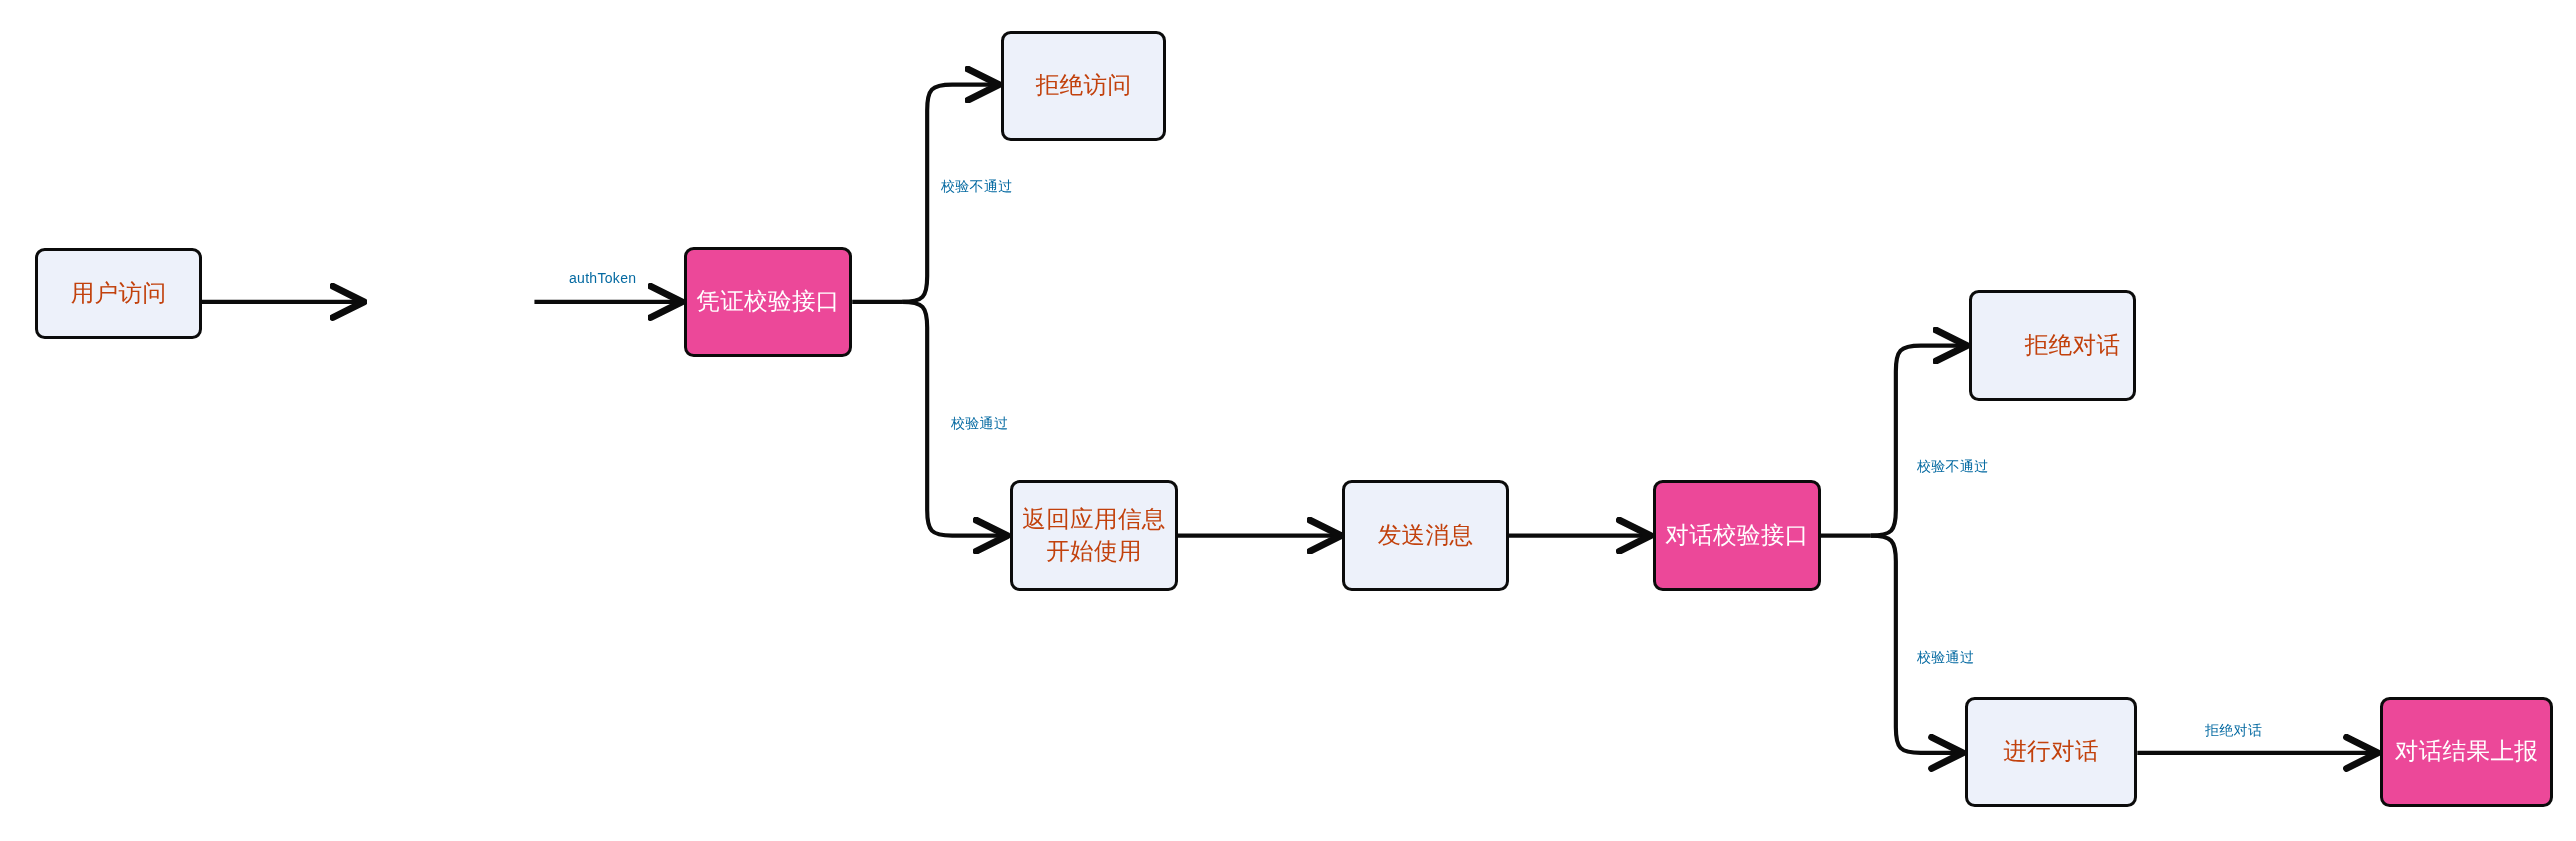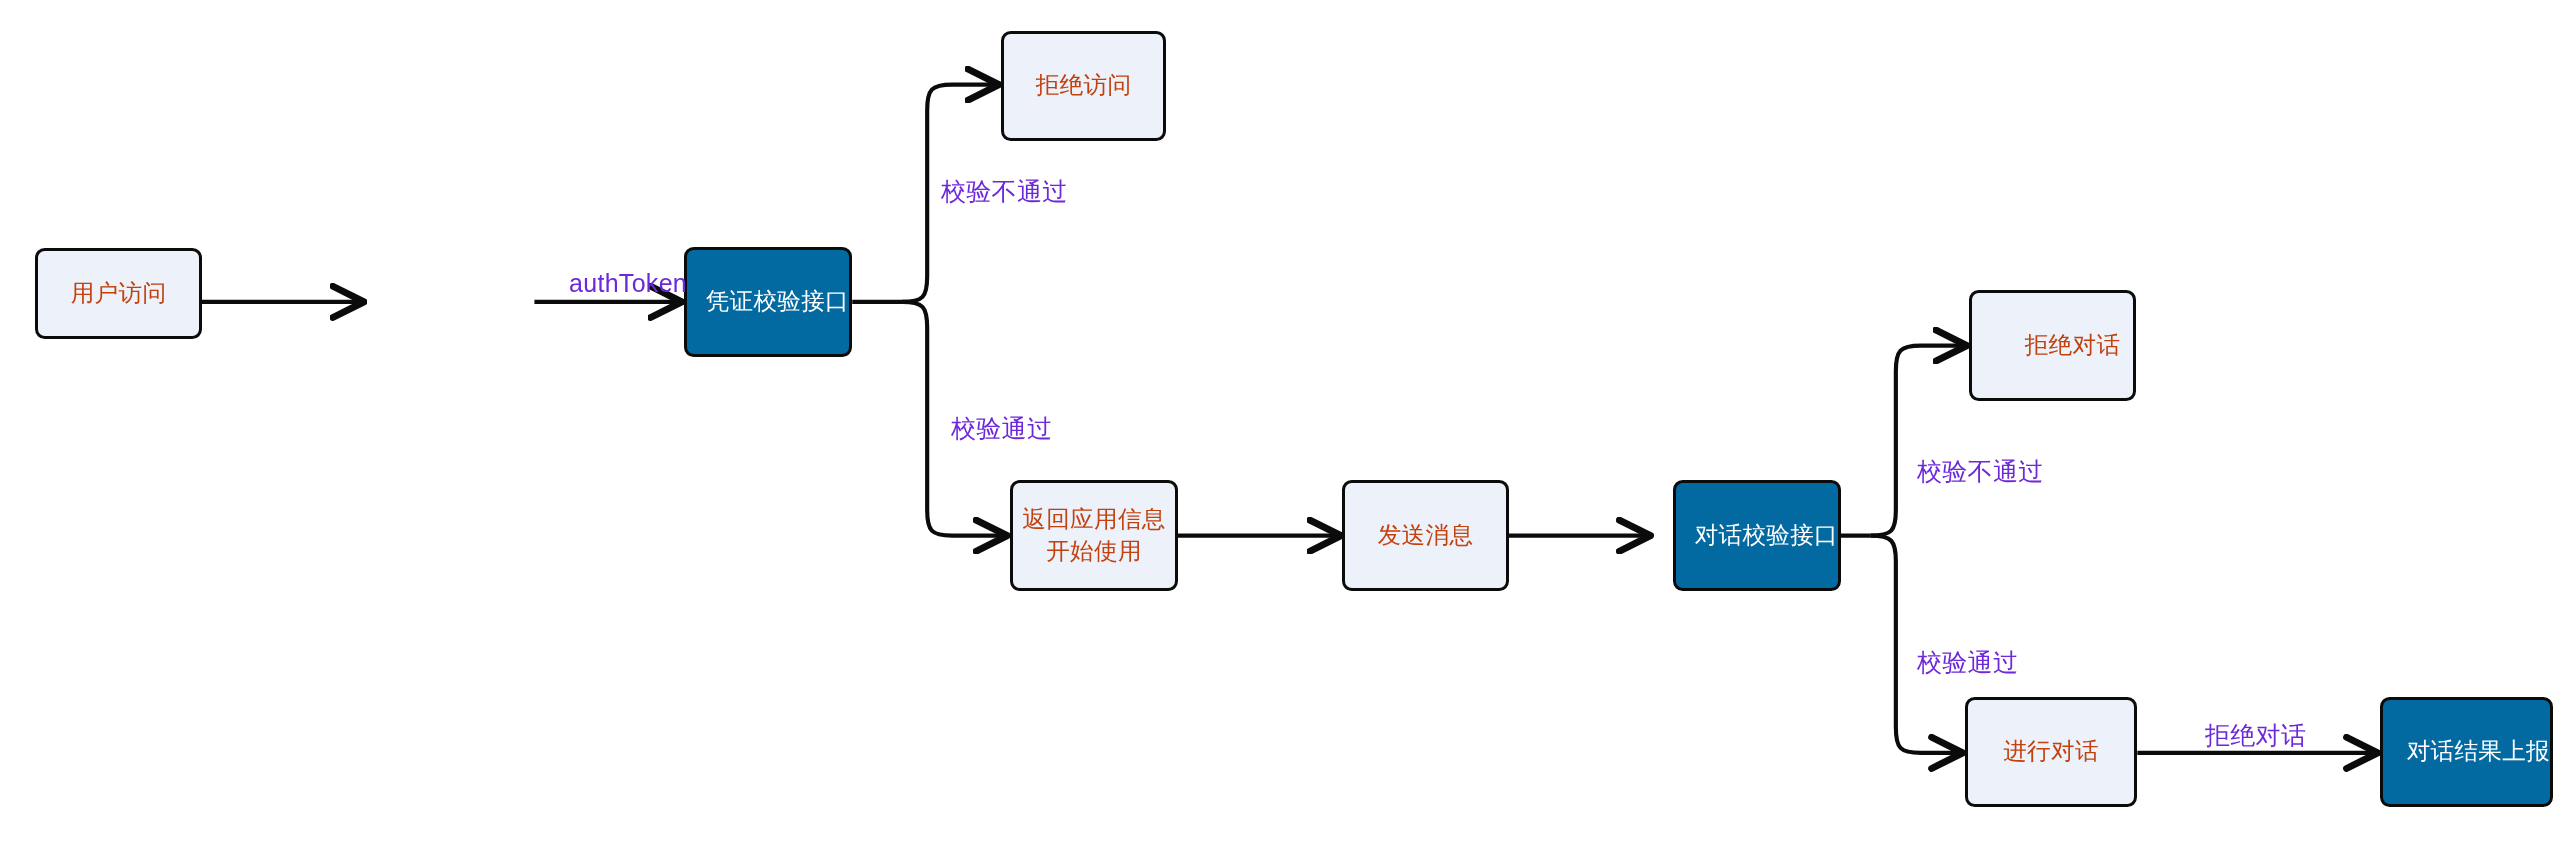--- a/index.html
+++ b/index.html
@@ -37,32 +37,31 @@
     text-align: center;
     line-height: 1.35;
     font-size: 23.6px;
     letter-spacing: 0.3px;
   }
   .node.fill-blue {
     background: #edf1fa;
     color: #c2410c;
   }
   .node.fill-green {
-    background: #0369a1;
+    background: #ec4899;
     color: #ffffff;
-    justify-content: flex-end;
   }
   .node .node-label {
     white-space: pre-line;
     display: block;
   }
   .edge-label {
     position: absolute;
-    font-size: 25px;
-    color: #6d28d9;
+    font-size: 14px;
+    color: #0369a1;
     white-space: nowrap;
     letter-spacing: 0.3px;
     line-height: 1;
   }
 </style>
 </head>
 <body>
 
 <div id="flowchart-root">
 
@@ -114,21 +113,21 @@
 
   <div class="node fill-blue" style="left:1010px; top:480px; width:168px; height:111px;">
     <span class="node-label">返回应用信息
 开始使用</span>
   </div>
 
   <div class="node fill-blue" style="left:1342px; top:480px; width:167px; height:111px;">
     <span class="node-label">发送消息</span>
   </div>
 
-  <div class="node fill-green" style="left:1653px; top:480px; width:168px; height:111px;margin-left:20px;">
+  <div class="node fill-green" style="left:1653px; top:480px; width:168px; height:111px;">
     <span class="node-label">对话校验接口</span>
   </div>
 
   <div class="node fill-blue" style="left:1969px; top:290px; width:167px; height:111px;padding-left:40px;">
     <span class="node-label">拒绝对话</span>
   </div>
 
   <div class="node fill-blue" style="left:1965px; top:697px; width:172px; height:110px;">
     <span class="node-label">进行对话</span>
   </div>

